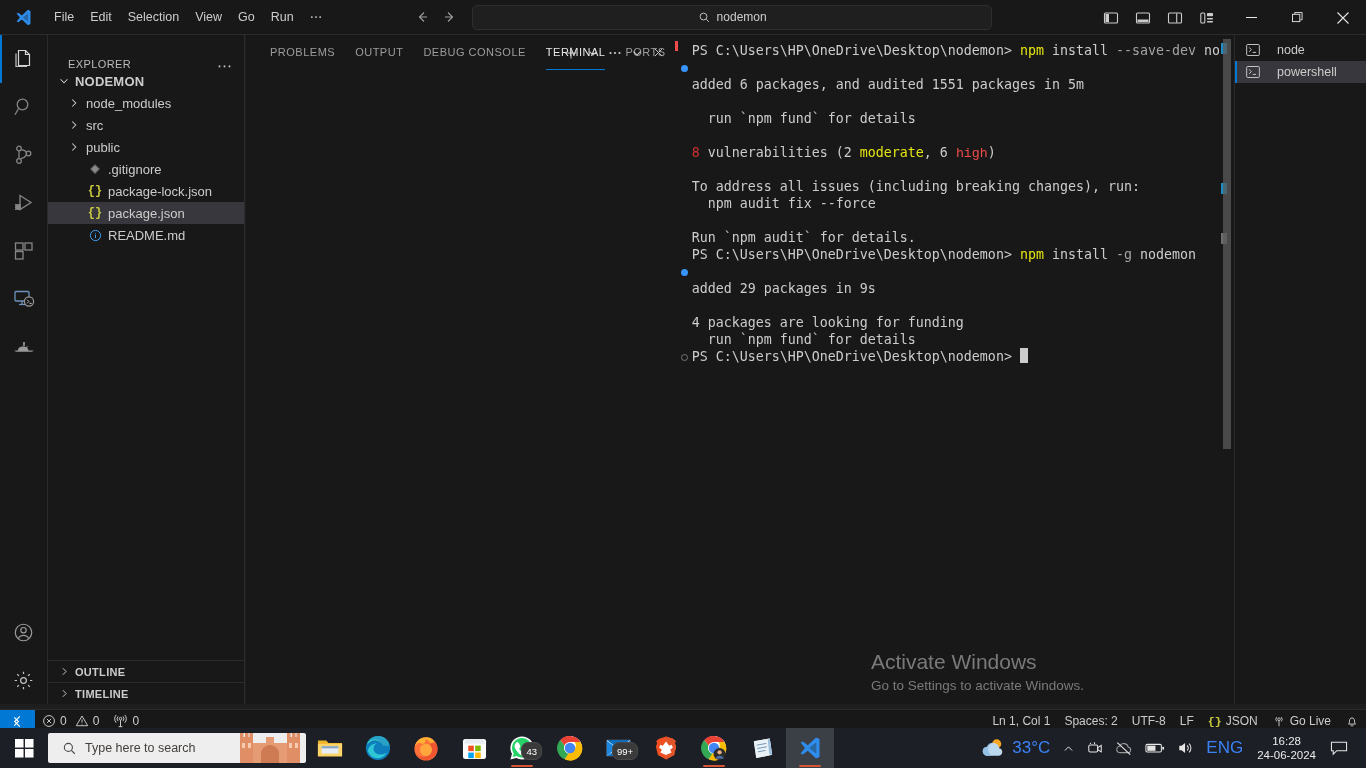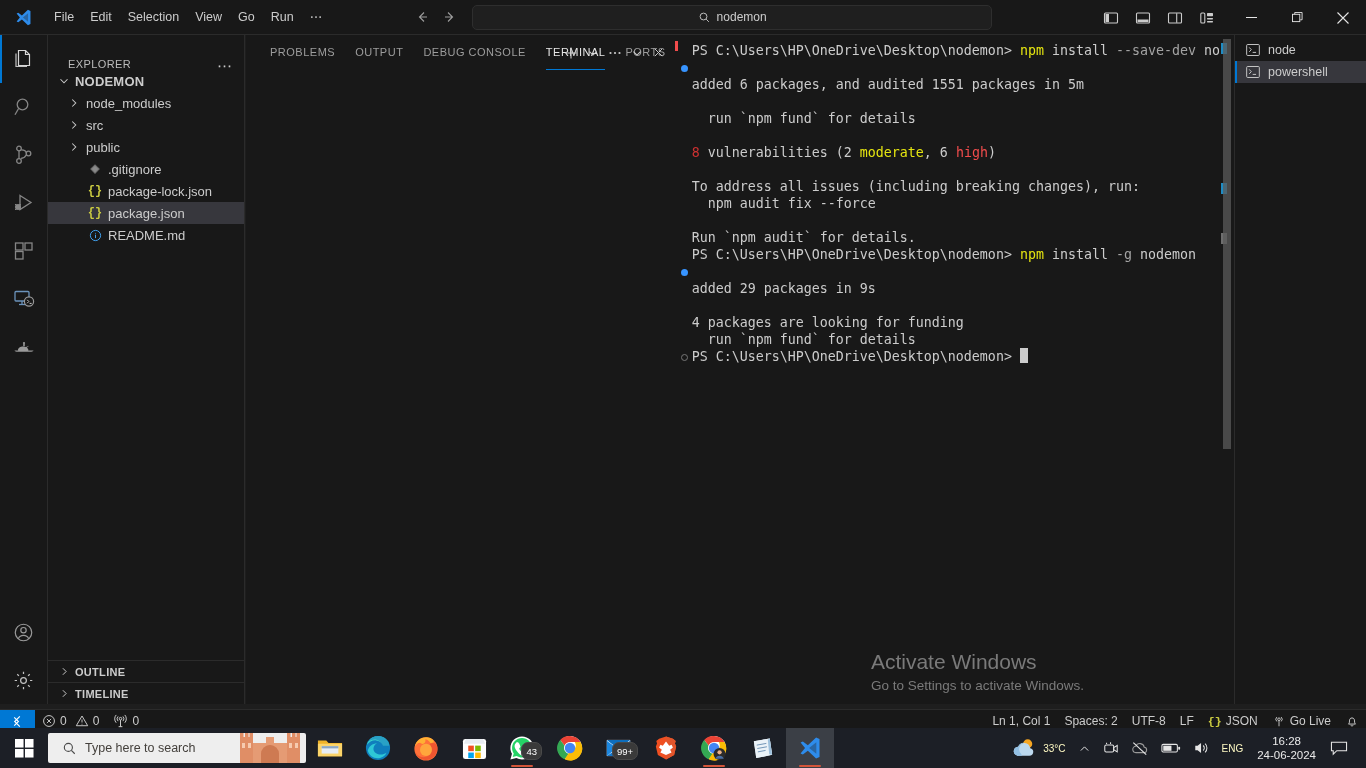--- a/index.html
+++ b/index.html
@@ -114,37 +114,37 @@
     font-size: 13.3px; line-height: 17px; color: #cccccc;
     padding-left: 16px; padding-top: 7px; white-space: pre;
   }
   .tline { height: 17px; position: relative; }
   .gut { position: absolute; left: -12px; width: 10px; text-align: center; }
   .dot-blue { display:inline-block; width: 7px; height: 7px; border-radius: 50%; background: #3794ff; vertical-align: middle; }
   .dot-ring { display:inline-block; width: 7px; height: 7px; border-radius: 50%; border: 1px solid #767676; box-sizing: border-box; }
   .c-yellow { color: #e5e510; }
   .c-dim { color: #a3a3a3; }
   .c-red { color: #cd3131; }
-  .c-brightred { color: #f14c4c; }
+  .c-brightred { color: #f14c4c; font-family: Liberation Mono, monospace; }
   .c-white { color: #cccccc; }
   .cursor-block { display: inline-block; width: 8px; height: 15px; background: #cccccc; vertical-align: -2px; }
 
   .term-scroll {
     width: 14px; position: relative; background: transparent;
   }
   .scroll-thumb {
     position: absolute; left: 3px; width: 8px; background: #5a5a5a; opacity: .75;
   }
   .scroll-mark { position: absolute; left: 1px; width: 6px; height: 11px; }
 
   .term-list {
     width: 132px; border-left: 1px solid #2b2b2b; background: #181818; padding-top: 4px;
   }
   .tl-item {
-    height: 22px; display: flex; align-items: center; gap: 7px; padding-left: 10px;
+    height: 22px; display: flex; align-items: center; gap: 16px; padding-left: 10px;
     font-size: 12.5px; color: #cccccc; position: relative; cursor: pointer;
   }
   .tl-item.active { background: #37373d; }
   .tl-item.active::before { content:''; position:absolute; left:0; top:0; width:2px; height:22px; background:#0078d4; }
   .tl-icon { width: 16px; height: 13px; display:flex; align-items:center; justify-content:center; }
 
   .err-mark { position: absolute; right: 0; top: 0; width: 3px; height: 10px; background: #f14c4c; }
 
   
   .watermark {
@@ -180,21 +180,21 @@
   .tb-app { width: 48px; height: 40px; display: flex; align-items: center; justify-content: center; position: relative; }
   .tb-app.active { background: #3b3f46; }
   .tb-app .underline { position: absolute; bottom: 1px; left: 13px; width: 22px; height: 2.5px; border-radius:2px; background:#d4553a; }
   .tb-badge {
     position: absolute; right: 4px; bottom: 8px; min-width: 18px; height: 14px;
     background: #3a3a3a; border-radius: 7px; color: #fff; font-size: 9.5px;
     display: flex; align-items: center; justify-content: center; padding: 8px 4px;
     border: 1px solid #4a4a4a;
   }
   .tray { margin-left: auto; display: flex; align-items: center; height: 40px; padding-right: 4px; }
-  .tray-item { height: 27px; display: flex; align-items: center; justify-content: center; padding: 0 6px; color: #fef9c3; font-size: 10px; }
+  .tray-item { height: 27px; display: flex; align-items: center; justify-content: center; padding: 0 6px; color: #3b82f6; font-size: 17px; }
   .tray-clock { text-align: center; line-height: 14px; font-size: 11.5px; color: #e9e9e9; padding: 0 8px; }
   .tray-showdesk { width: 8px; height: 40px; }
 
   svg { display: block; }
 </style>
 </head>
 <body>
 
 <div class="app">
 

